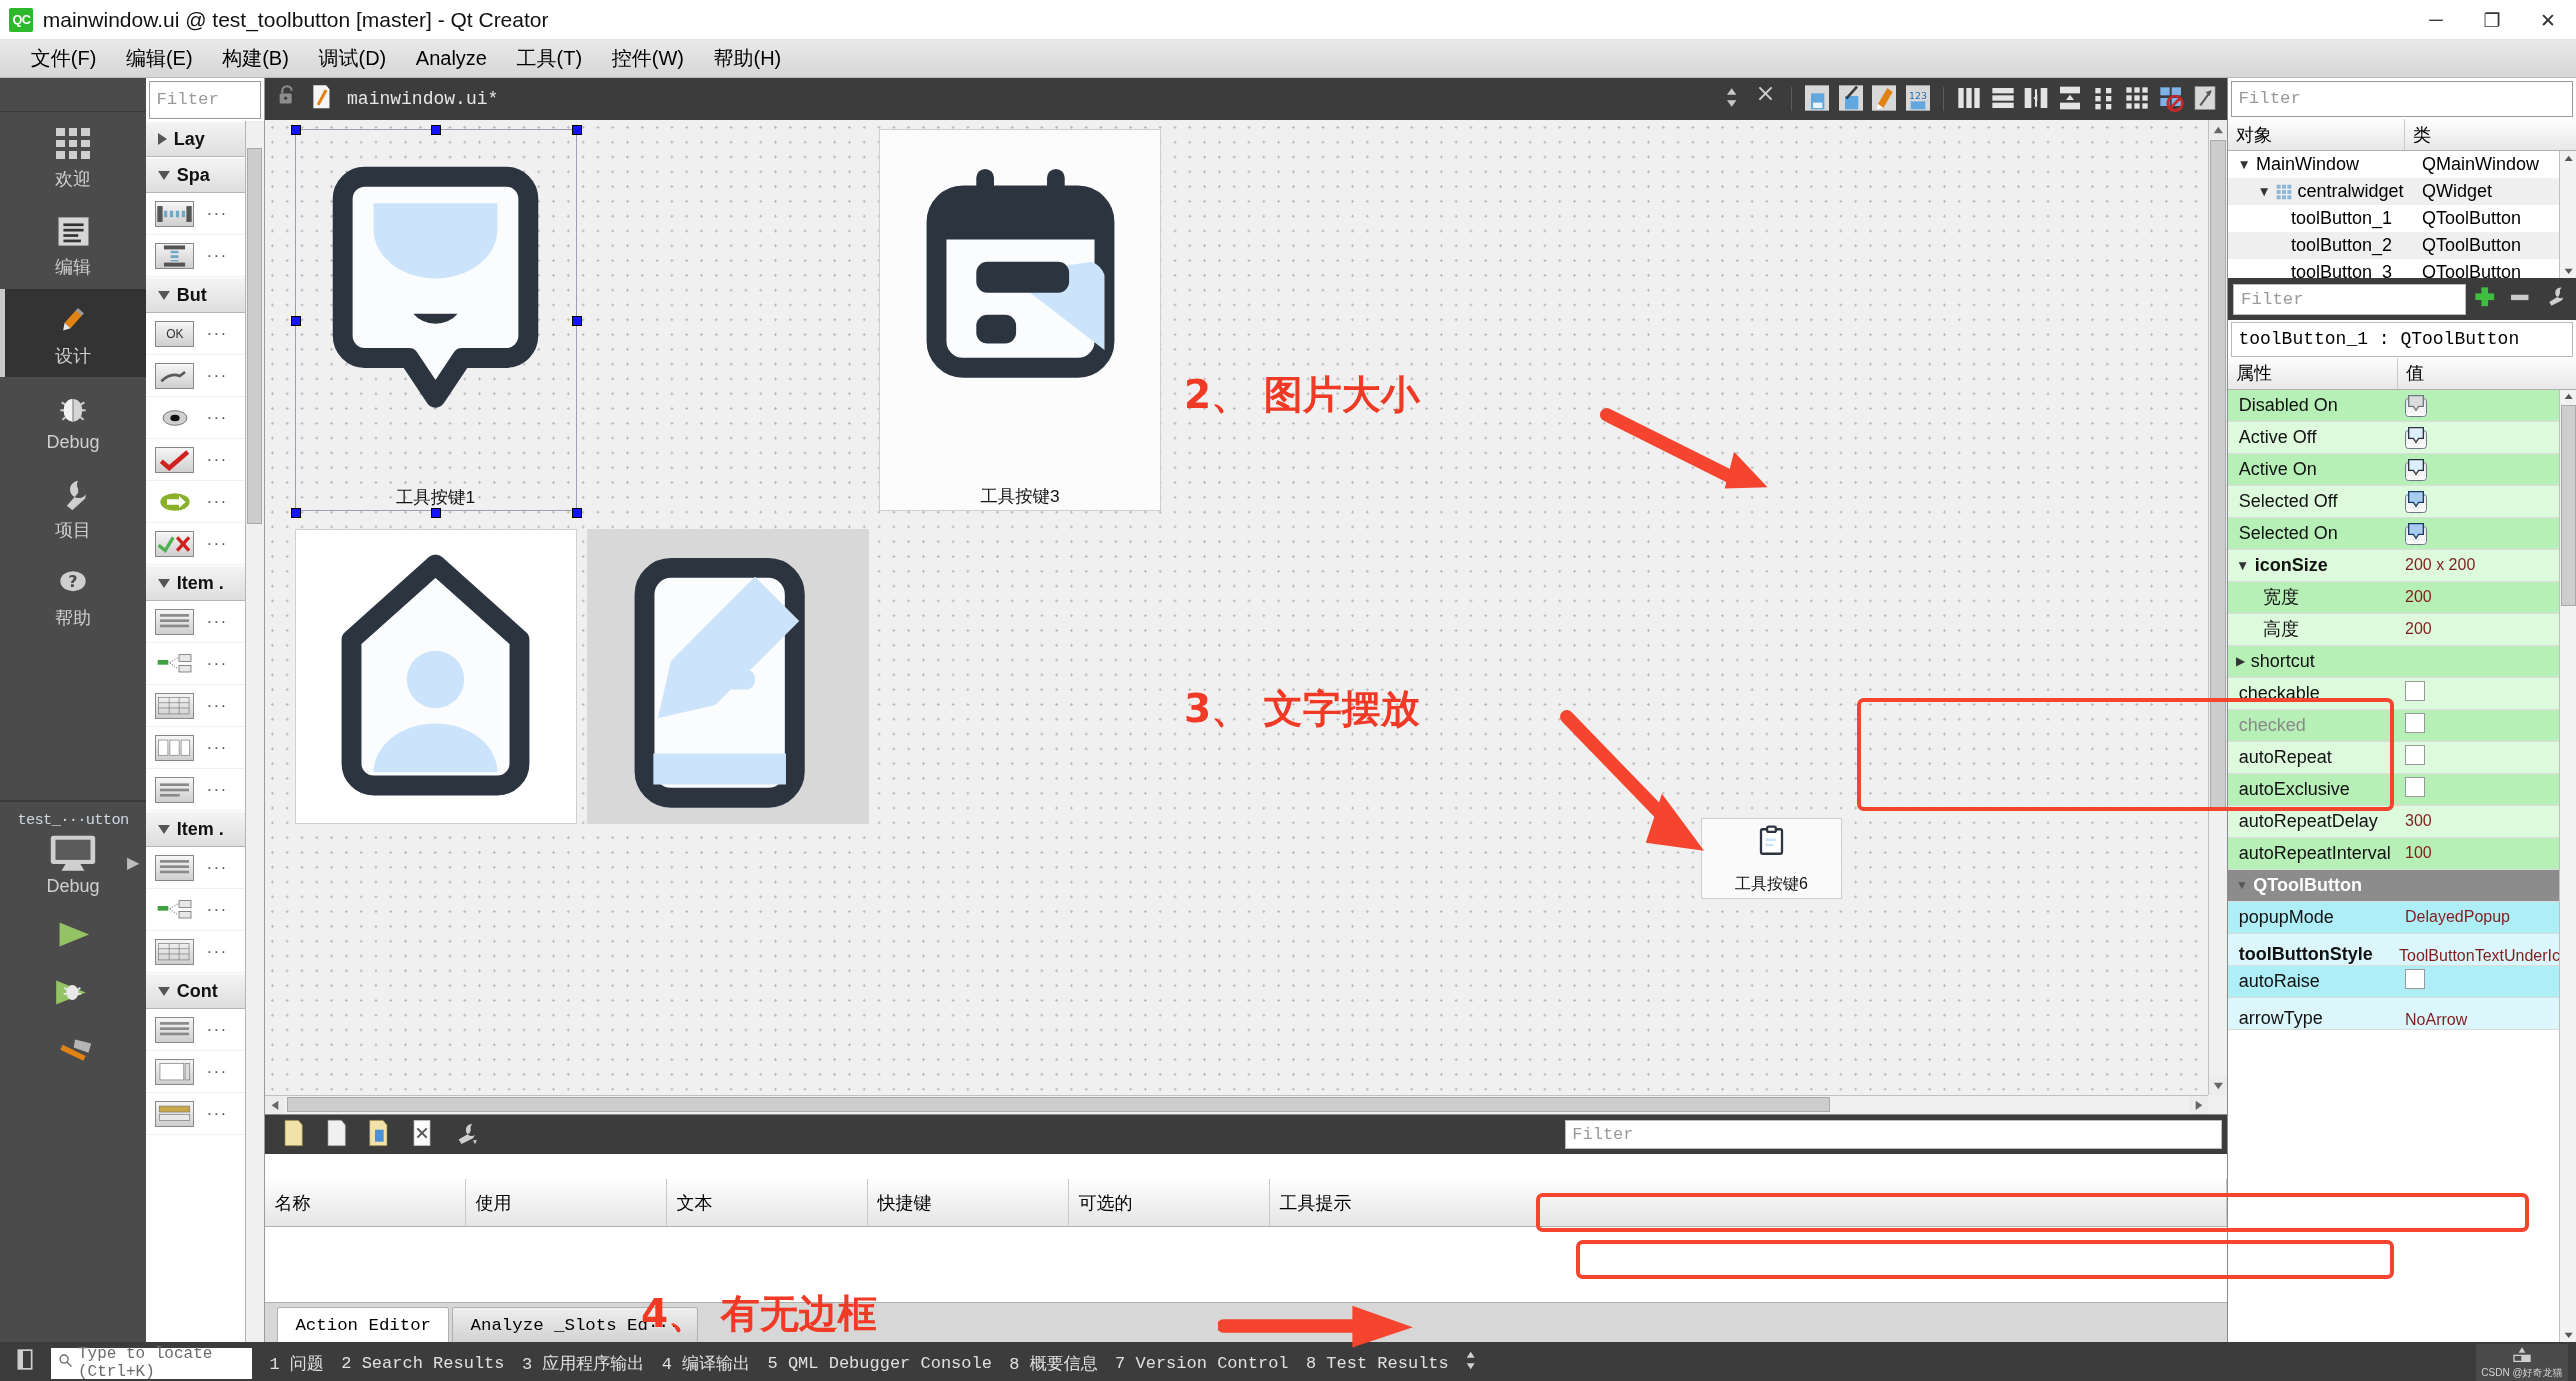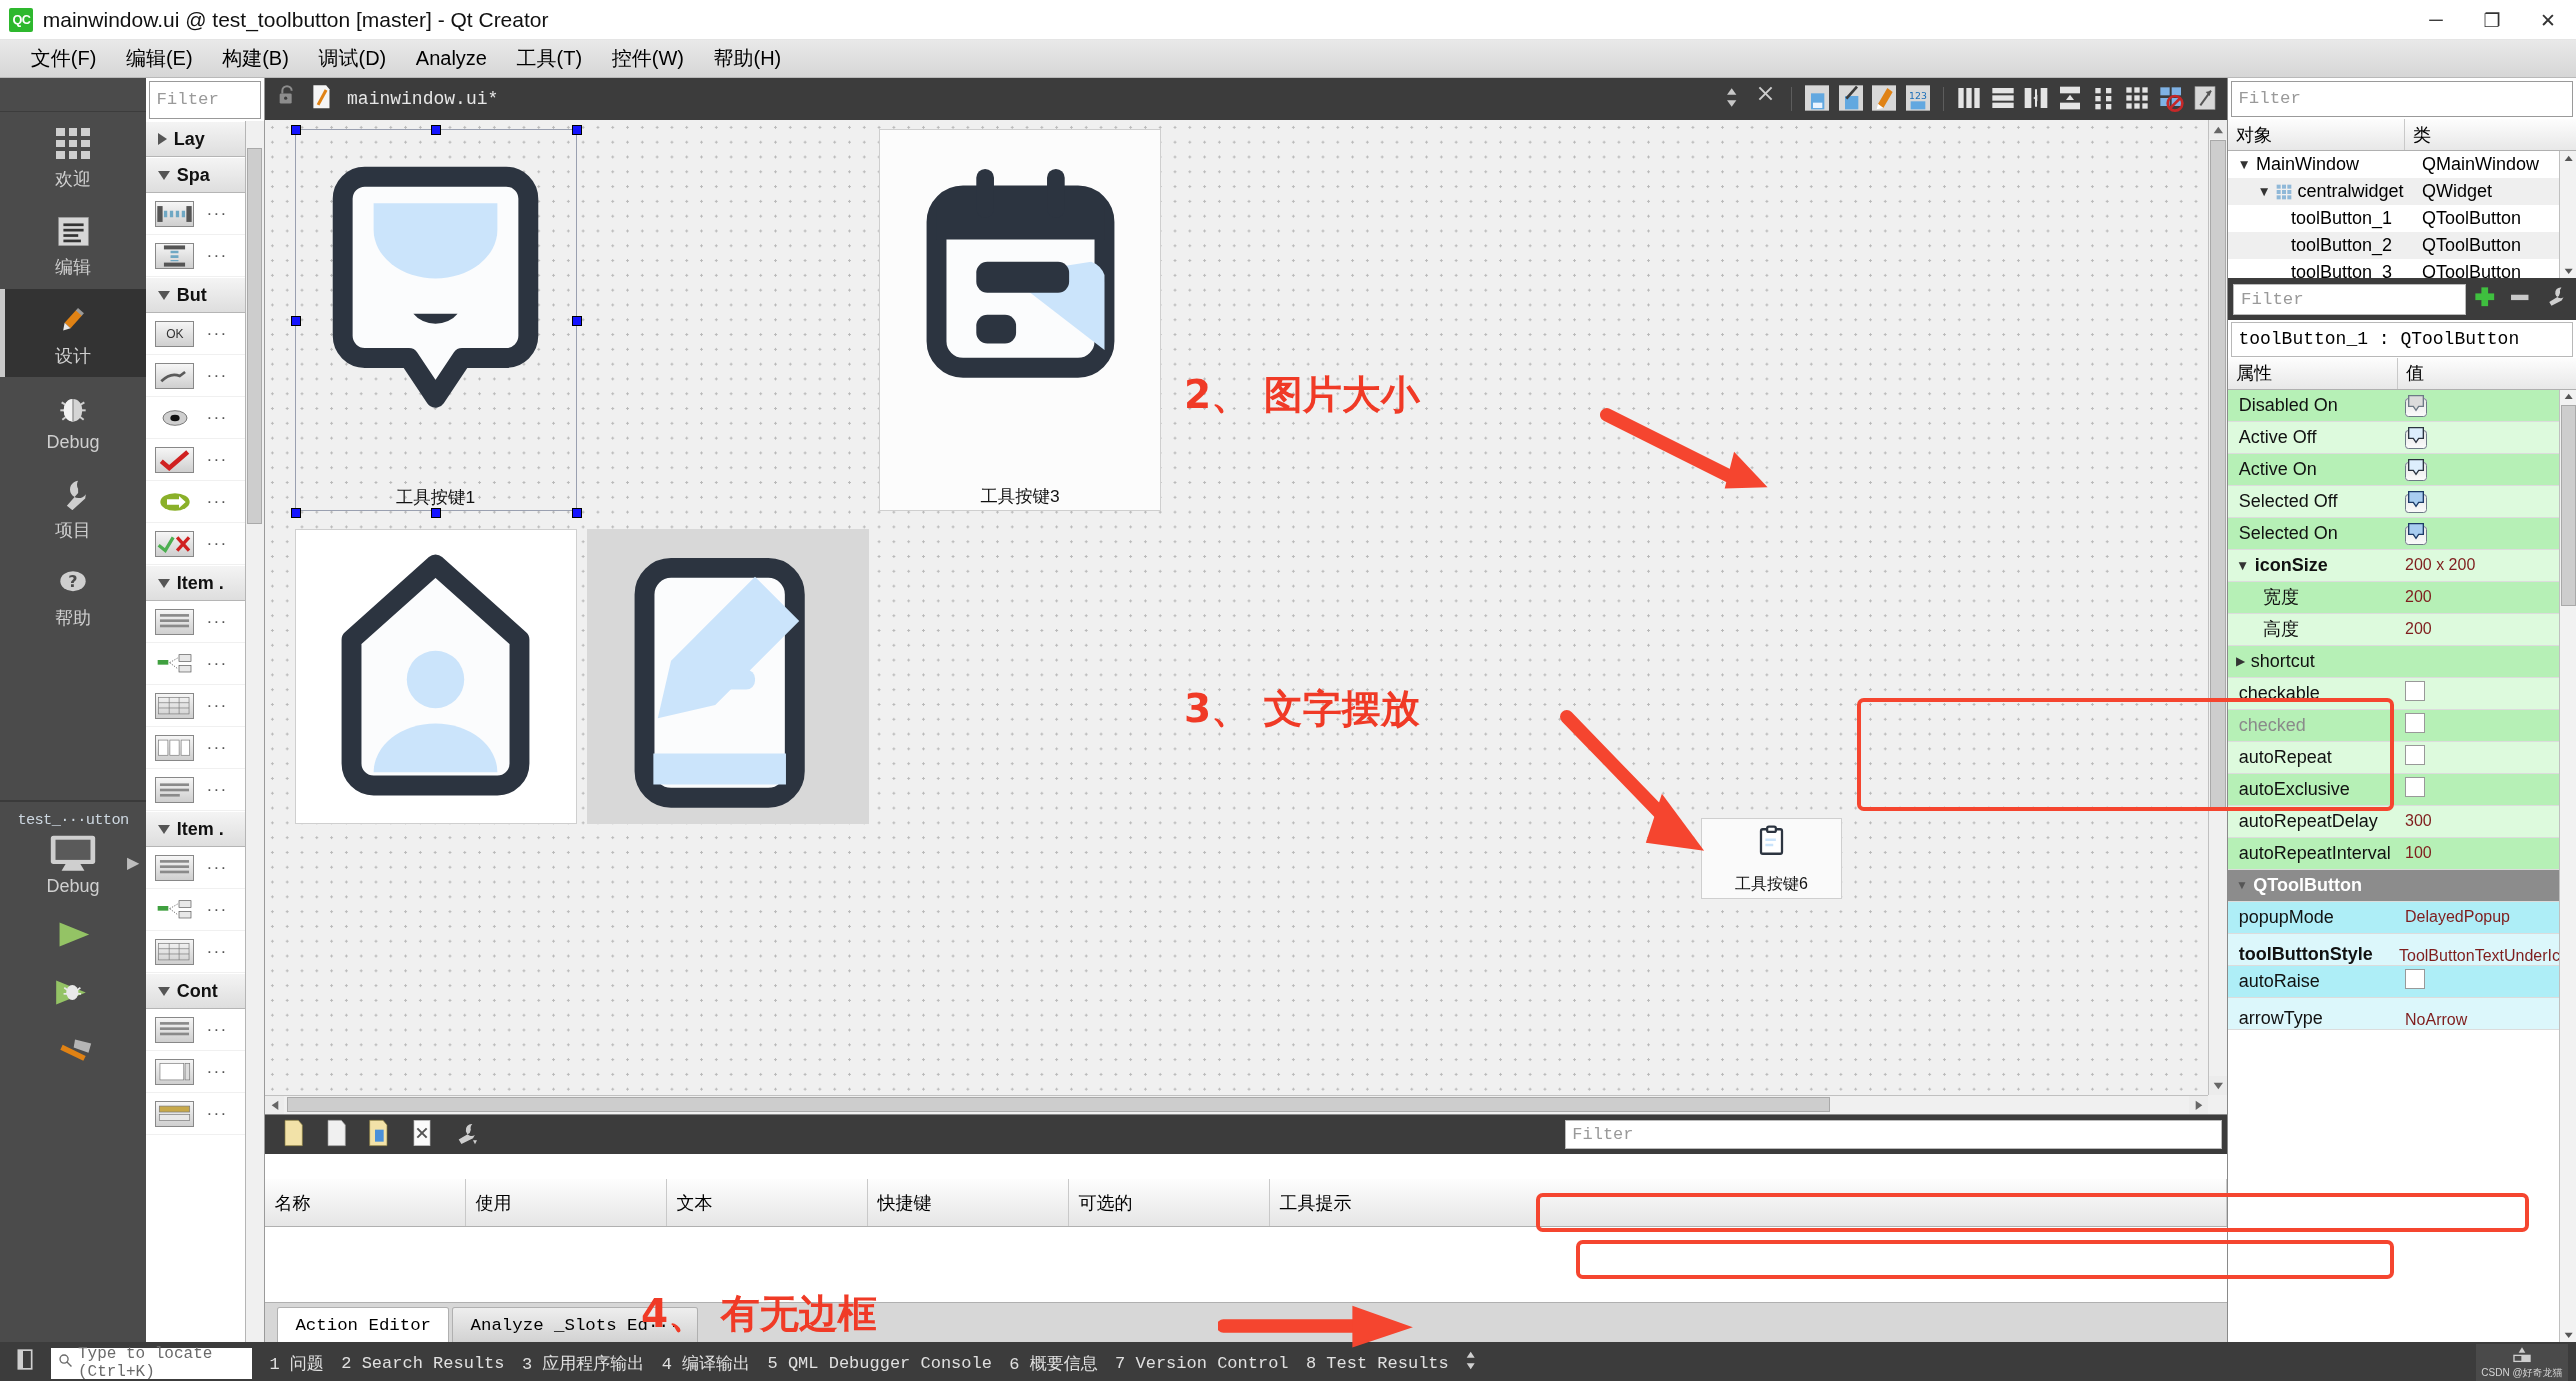--- a/index.html
+++ b/index.html
@@ -1119,21 +1119,21 @@
           <line x1="13" y1="13" x2="20" y2="20" stroke="#6a6a6a" stroke-width="2"></line>
         </svg>
     </span>
     <span>Type to locate (Ctrl+K)</span>
   </div>
   <span class="sbitem">1 问题</span>
   <span class="sbitem">2 Search Results</span>
   <span class="sbitem">3 应用程序输出</span>
   <span class="sbitem">4 编译输出</span>
   <span class="sbitem">5 QML Debugger Console</span>
-  <span class="sbitem">6 概要信息</span>
+  <span class="sbitem">8 概要信息</span>
   <span class="sbitem">7 Version Control</span>
   <span class="sbitem">8 Test Results</span>
   <span class="sbitem" style="margin-left:14.8px;">
     <svg width="13.4" height="23" viewBox="0 0 20 34">
         <polygon points="10,4 16,13 4,13" fill="#d0d0d0"></polygon>
         <polygon points="10,30 16,21 4,21" fill="#d0d0d0"></polygon>
       </svg>
   </span>
   <span class="watermark">
     <svg width="34" height="17.4" viewBox="0 0 50 26">

